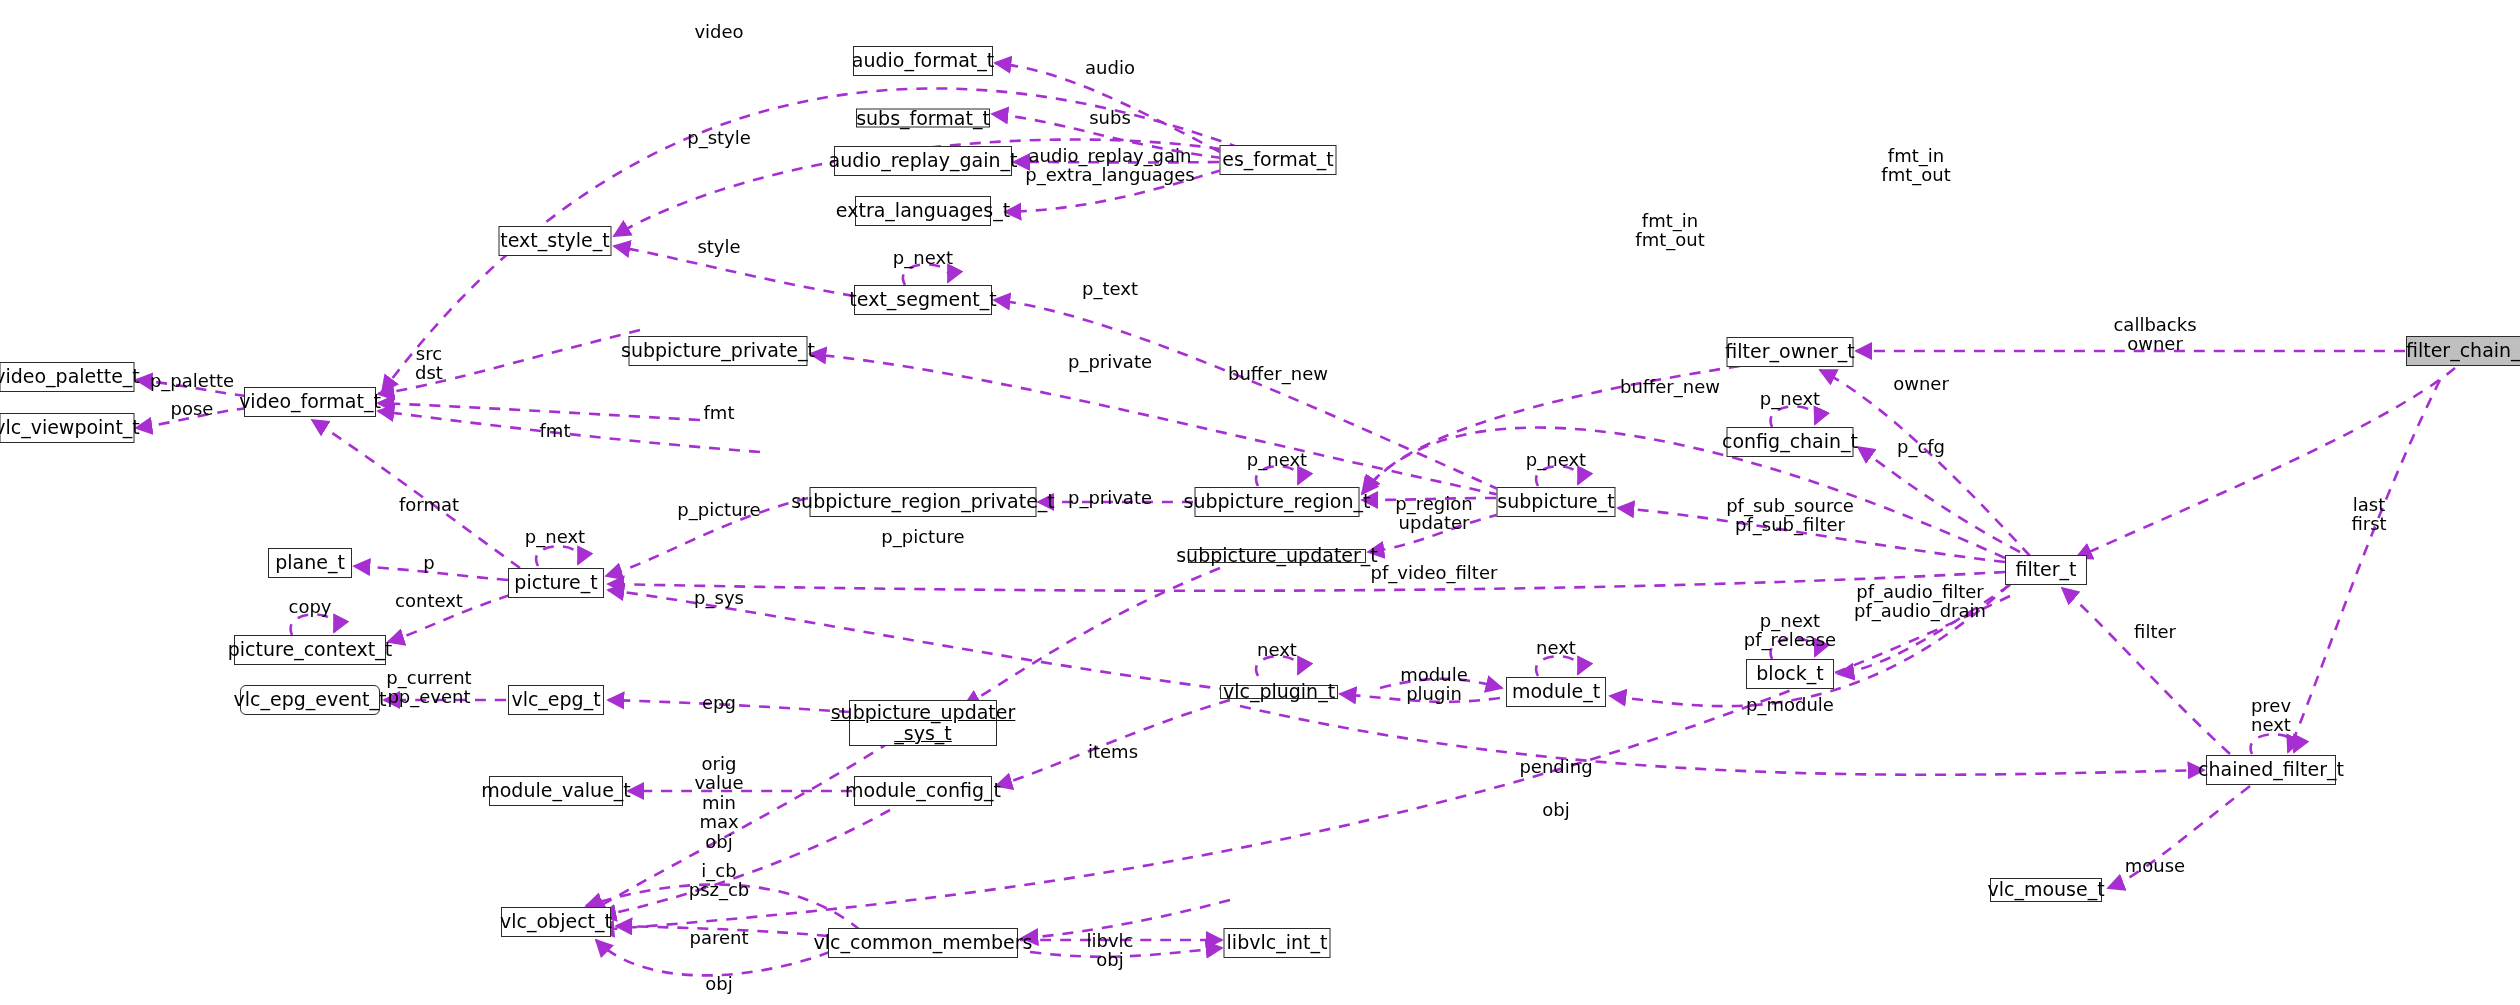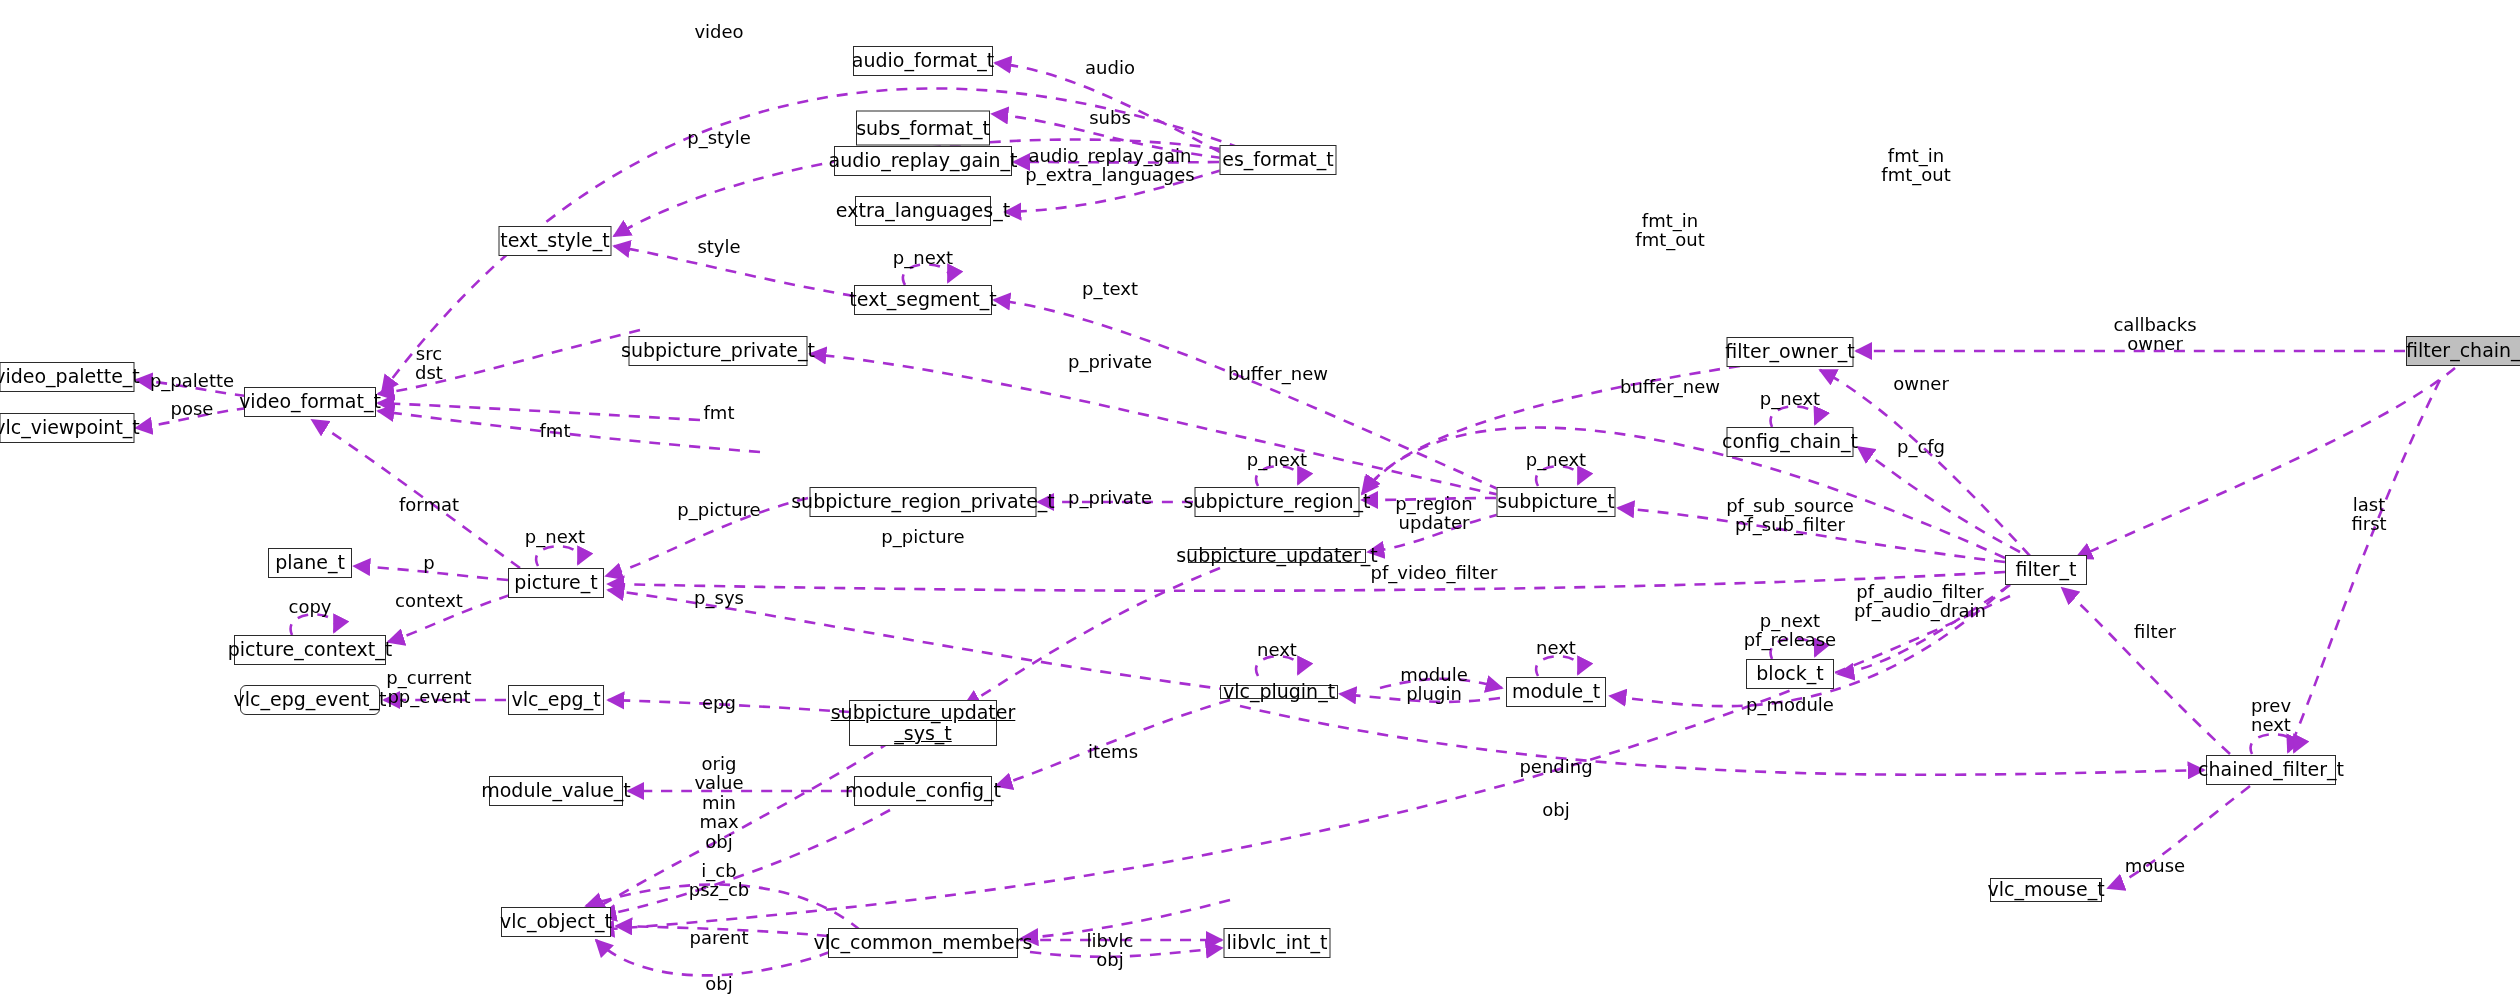--- a/index.html
+++ b/index.html
@@ -163,21 +163,21 @@
 
       <path d="M 890 810 C 800 860 680 900 600 916"></path>
       <path d="M 890 742 C 800 800 660 870 590 912"></path>
 
       <path d="M 2010 596 C 1500 840 1000 900 598 930"></path>
     </g>
   </svg>
 
   <div id="nodes-layer">
       <div class="node" style="left: 923px; top: 61px; width: 140px; height: 30px;">audio_format_t</div>
-      <div class="node" style="left: 923px; top: 128px; width: 134px; height: 35px;">subs_format_t</div>
+      <div class="node" style="left: 923px; top: 118px; width: 134px; height: 19px;">subs_format_t</div>
       <div class="node" style="left: 923px; top: 161px; width: 178px; height: 30px;">audio_replay_gain_t</div>
       <div class="node" style="left: 923px; top: 211px; width: 136px; height: 30px;">extra_languages_t</div>
       <div class="node" style="left: 1278px; top: 160px; width: 117px; height: 30px;">es_format_t</div>
       <div class="node" style="left: 555px; top: 241px; width: 113px; height: 30px;">text_style_t</div>
       <div class="node" style="left: 923px; top: 300px; width: 138px; height: 30px;">text_segment_t</div>
       <div class="node" style="left: 718px; top: 351px; width: 179px; height: 30px;">subpicture_private_t</div>
       <div class="node" style="left: 1790px; top: 352px; width: 127px; height: 30px;">filter_owner_t</div>
       <div class="node highlight" style="left: 2467px; top: 351px; width: 122px; height: 30px;">filter_chain_t</div>
       <div class="node" style="left: 67px; top: 377px; width: 135px; height: 30px;">video_palette_t</div>
       <div class="node" style="left: 310px; top: 402px; width: 132px; height: 30px;">video_format_t</div>

